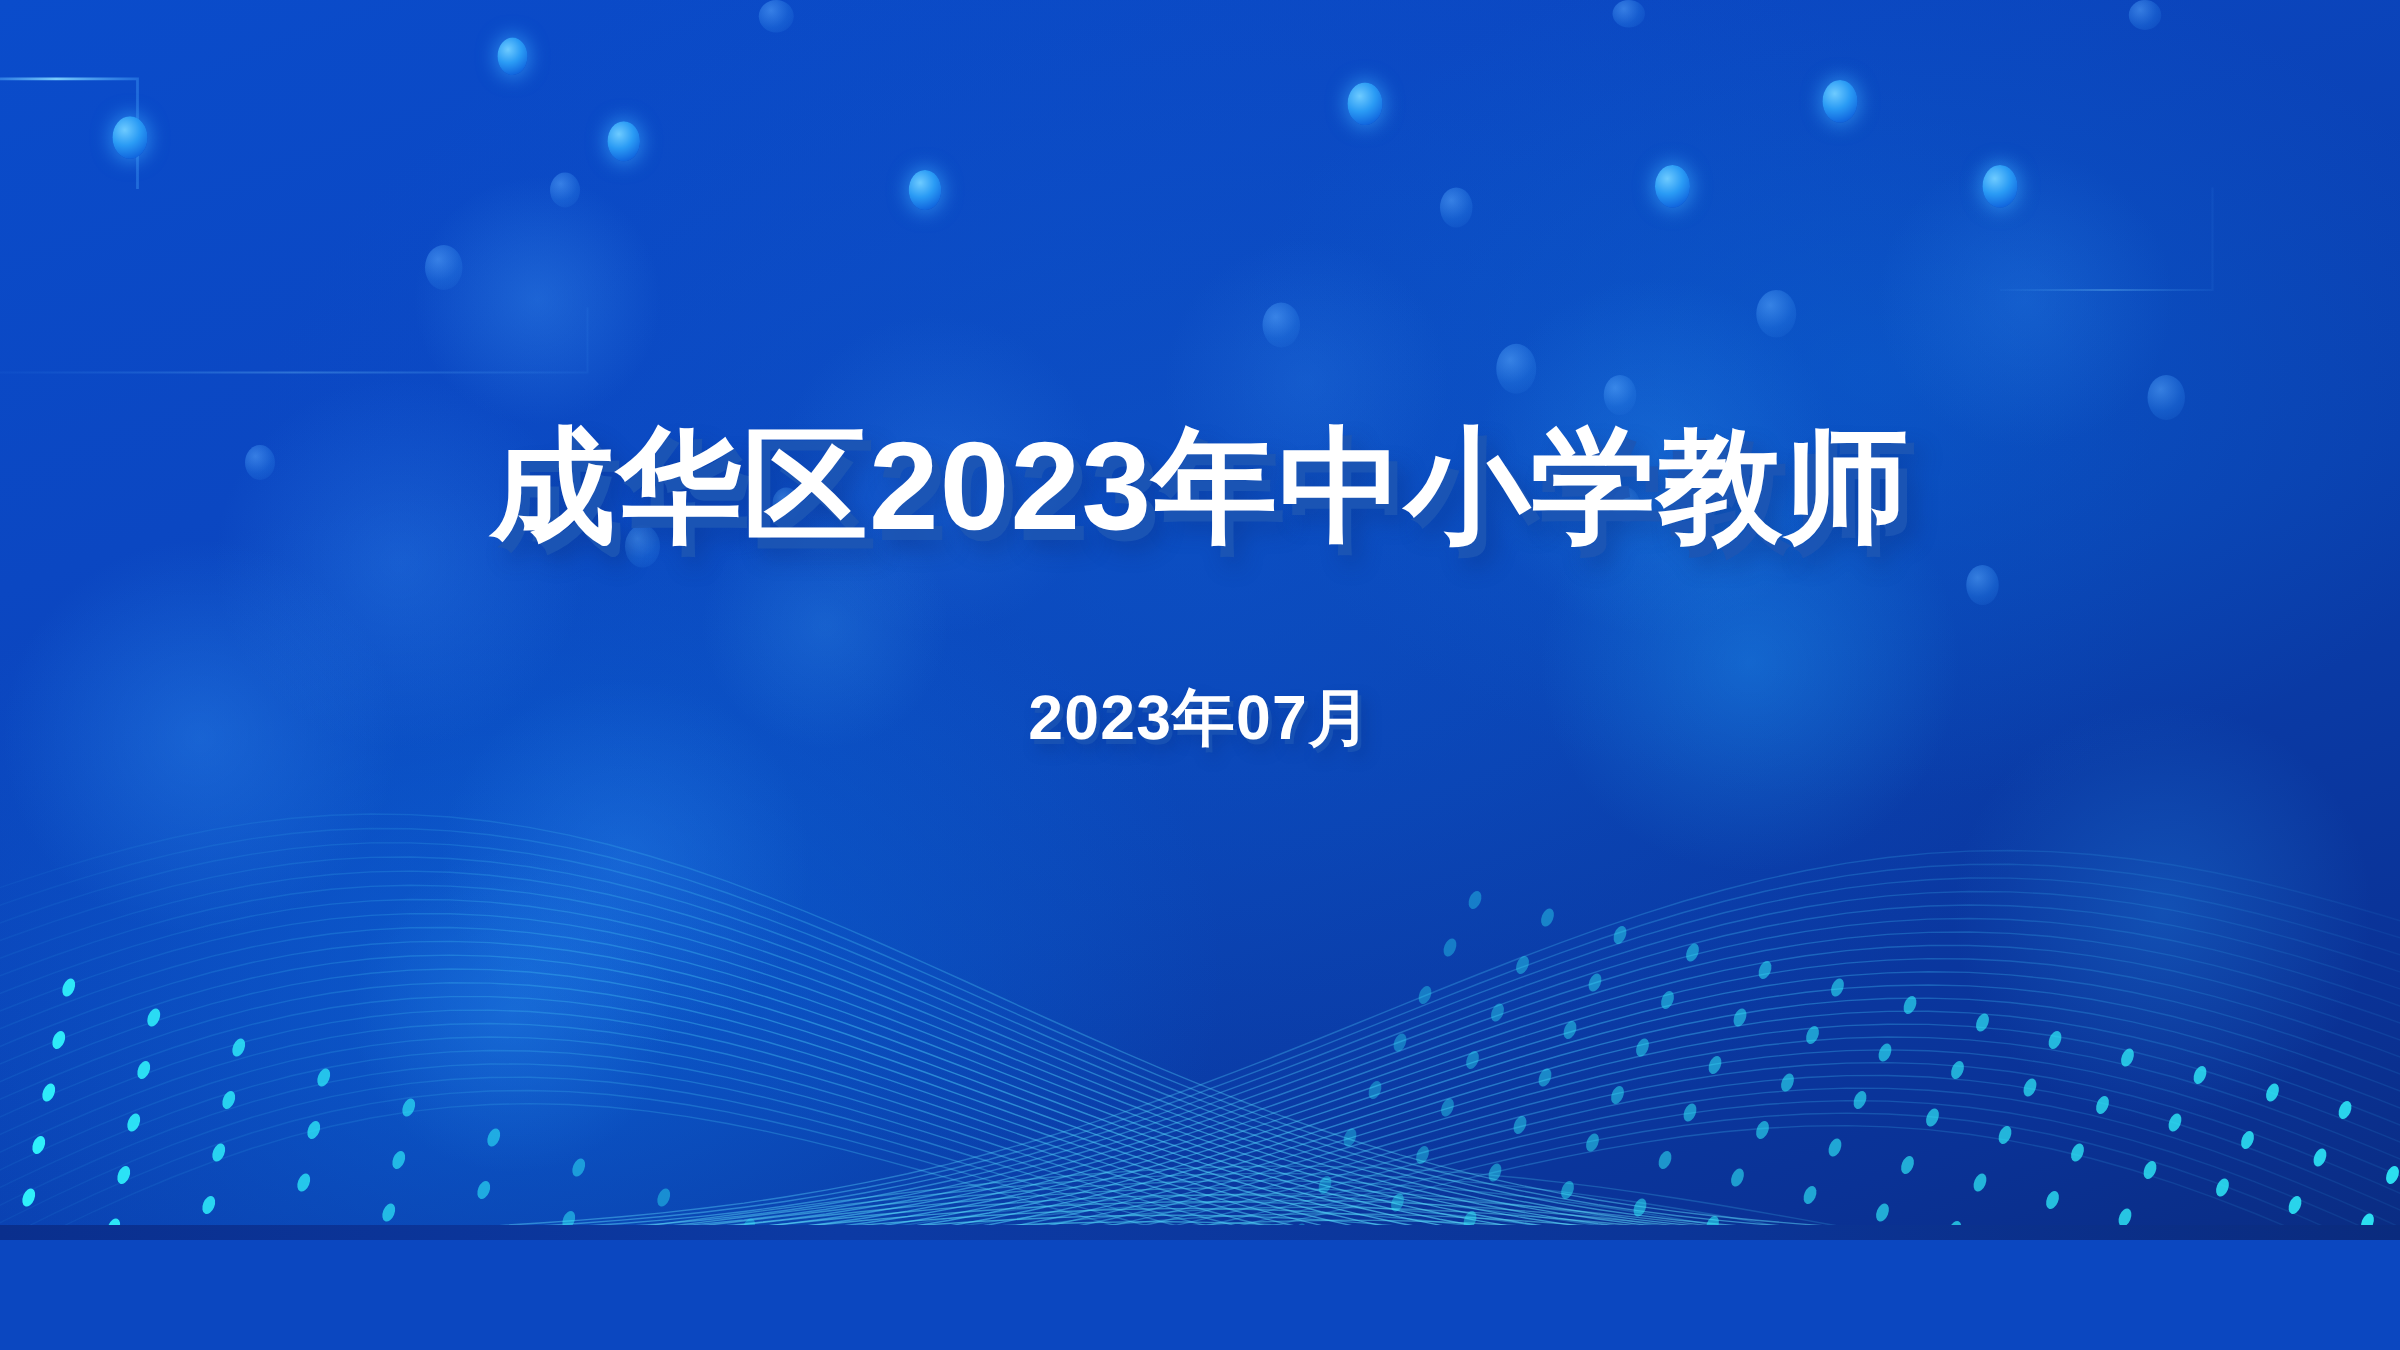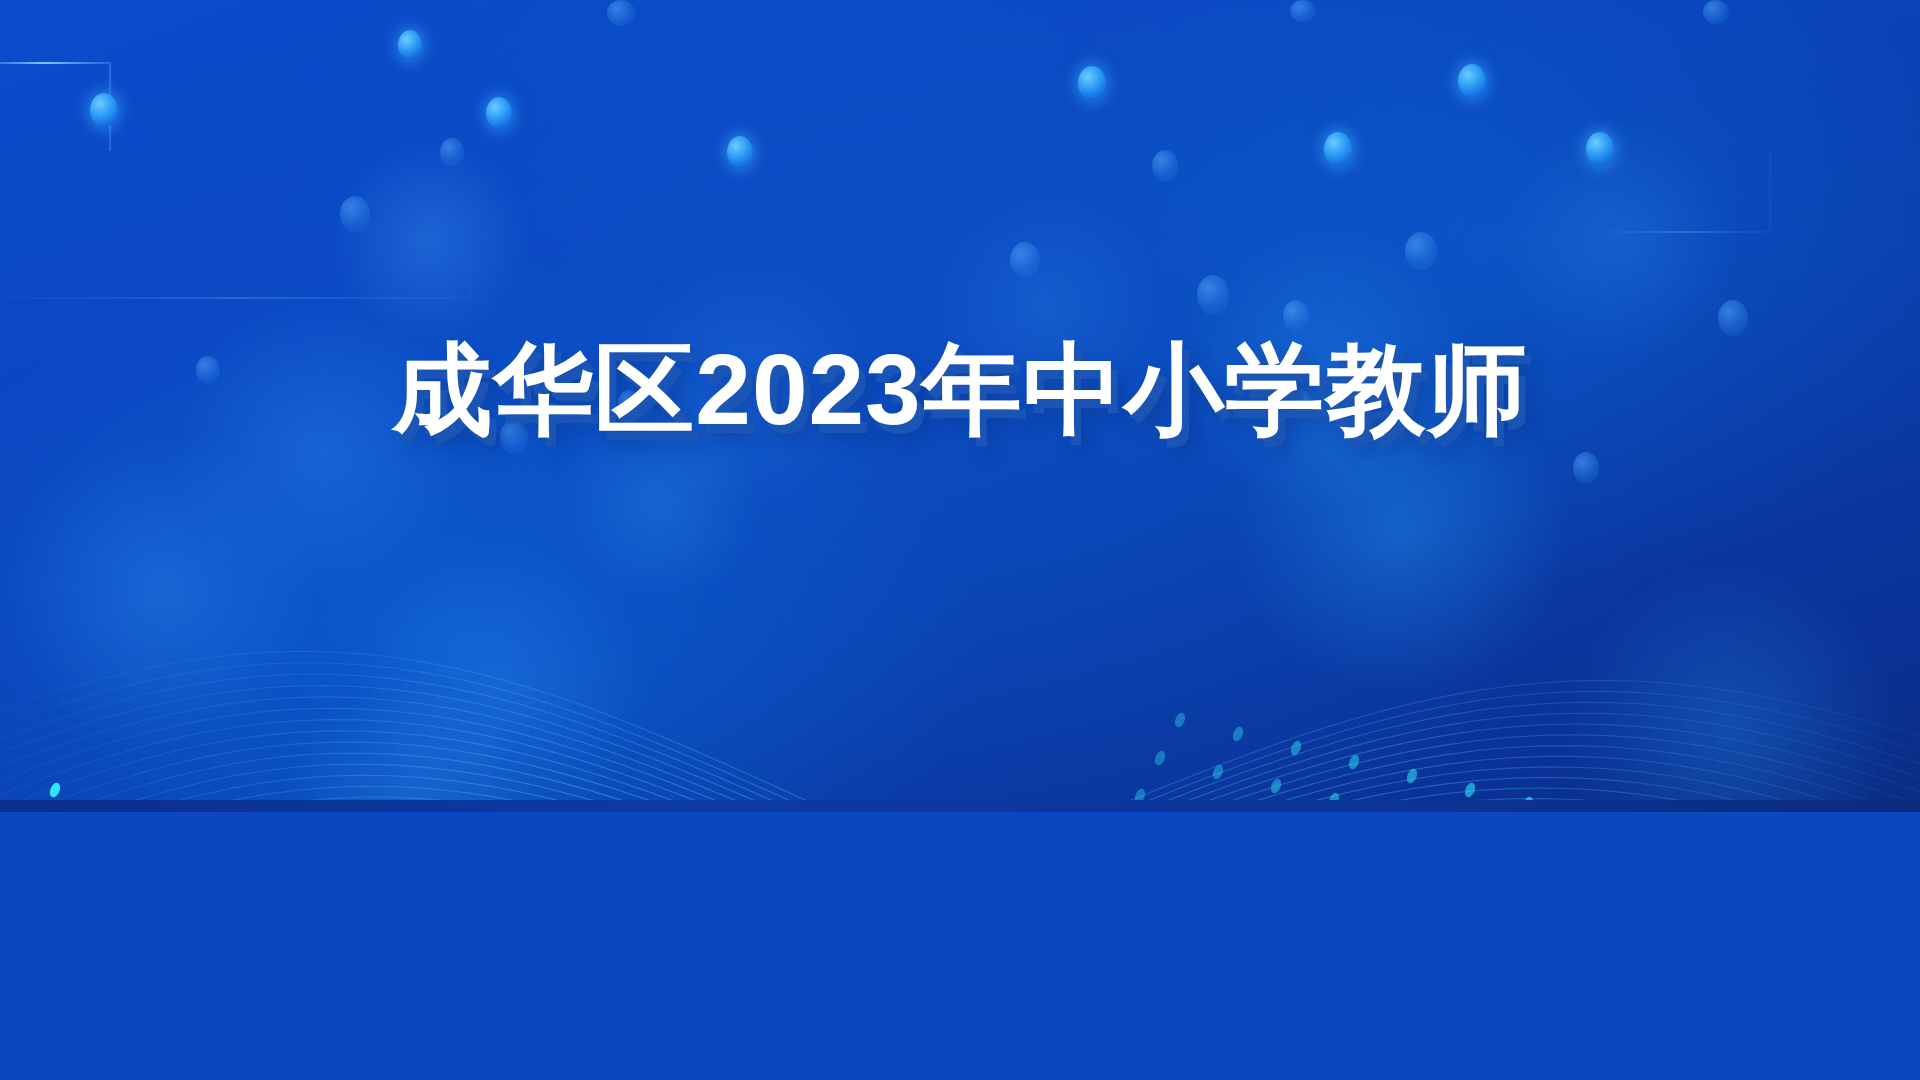--- a/index.html
+++ b/index.html
@@ -8,21 +8,21 @@
     width: 1920px;
     height: 1080px;
     overflow: hidden;
     background: #0b47c0;
     font-family: "Liberation Sans", "DejaVu Sans", sans-serif;
   }
 
   #slide {
     position: relative;
     width: 1920px;
-    height: 812px;
+    height: 992px;
     overflow: hidden;
     background:
       radial-gradient(ellipse 900px 620px at 22% 78%, rgba(12,110,225,0.55) 0%, rgba(12,110,225,0.0) 62%),
       radial-gradient(ellipse 780px 520px at 78% 30%, rgba(10,108,220,0.40) 0%, rgba(10,108,220,0.0) 66%),
       radial-gradient(ellipse 1100px 760px at 50% 42%, rgba(13,92,208,0.45) 0%, rgba(13,92,208,0.0) 70%),
       linear-gradient(160deg, #0a4ccb 0%, #0b47c2 28%, #0a3fae 62%, #0a3296 88%, #0a2c82 100%);
   }
 
   
   .layer {
@@ -478,16 +478,17 @@
         <ellipse cx="1020.0" cy="1024.0" rx="4.6" ry="7.6" transform="rotate(22 1020.0 1024.0)" opacity="0.24"></ellipse>
         <ellipse cx="1078.0" cy="1038.0" rx="4.6" ry="7.6" transform="rotate(22 1078.0 1038.0)" opacity="0.28"></ellipse>
         <ellipse cx="1136.0" cy="1052.0" rx="4.6" ry="7.6" transform="rotate(22 1136.0 1052.0)" opacity="0.32"></ellipse>
         <ellipse cx="1194.0" cy="1066.0" rx="4.6" ry="7.6" transform="rotate(22 1194.0 1066.0)" opacity="0.37"></ellipse>
         <ellipse cx="1252.0" cy="1080.0" rx="4.6" ry="7.6" transform="rotate(22 1252.0 1080.0)" opacity="0.41"></ellipse>
       </g>
   </svg>
 
   <div id="text-block">
     <div class="title-line">成华区2023年中小学教师</div>
+    <div id="subtitle-date">2023年07月</div>
   </div>
 
   <div id="bottom-strip"></div>
 </div>
 
 </body></html>

